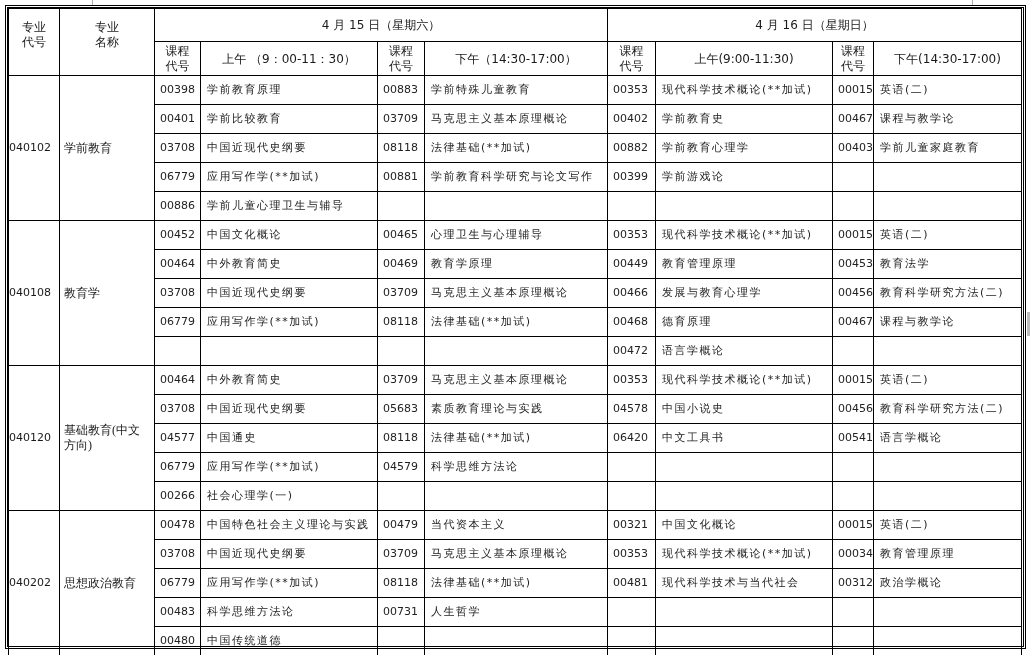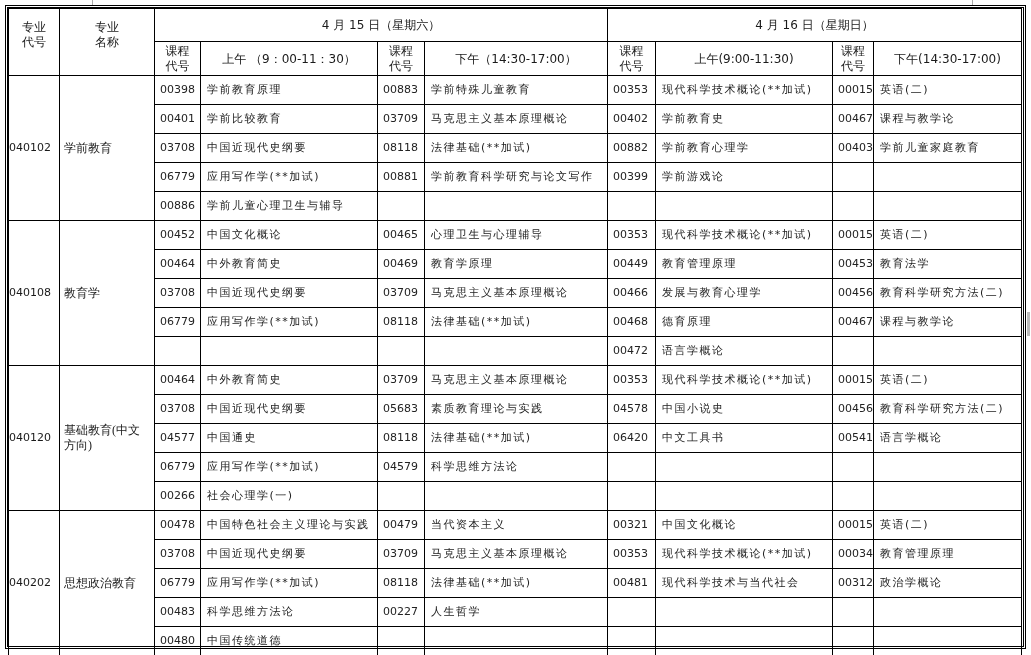--- a/index.html
+++ b/index.html
@@ -256,21 +256,21 @@
         <td class="code">08118</td>
         <td class="name">法律基础(**加试)</td>
         <td class="code">00481</td>
         <td class="name">现代科学技术与当代社会</td>
         <td class="code">00312</td>
         <td class="name">政治学概论</td>
       </tr>
       <tr class="data">
         <td class="code">00483</td>
         <td class="name">科学思维方法论</td>
-        <td class="code">00227</td>
+        <td class="code">00731</td>
         <td class="name">人生哲学</td>
         <td class="code"></td>
         <td class="name"></td>
         <td class="code"></td>
         <td class="name"></td>
       </tr>
       <tr class="data">
         <td class="code">00480</td>
         <td class="name">中国传统道德</td>
         <td class="code"></td>

